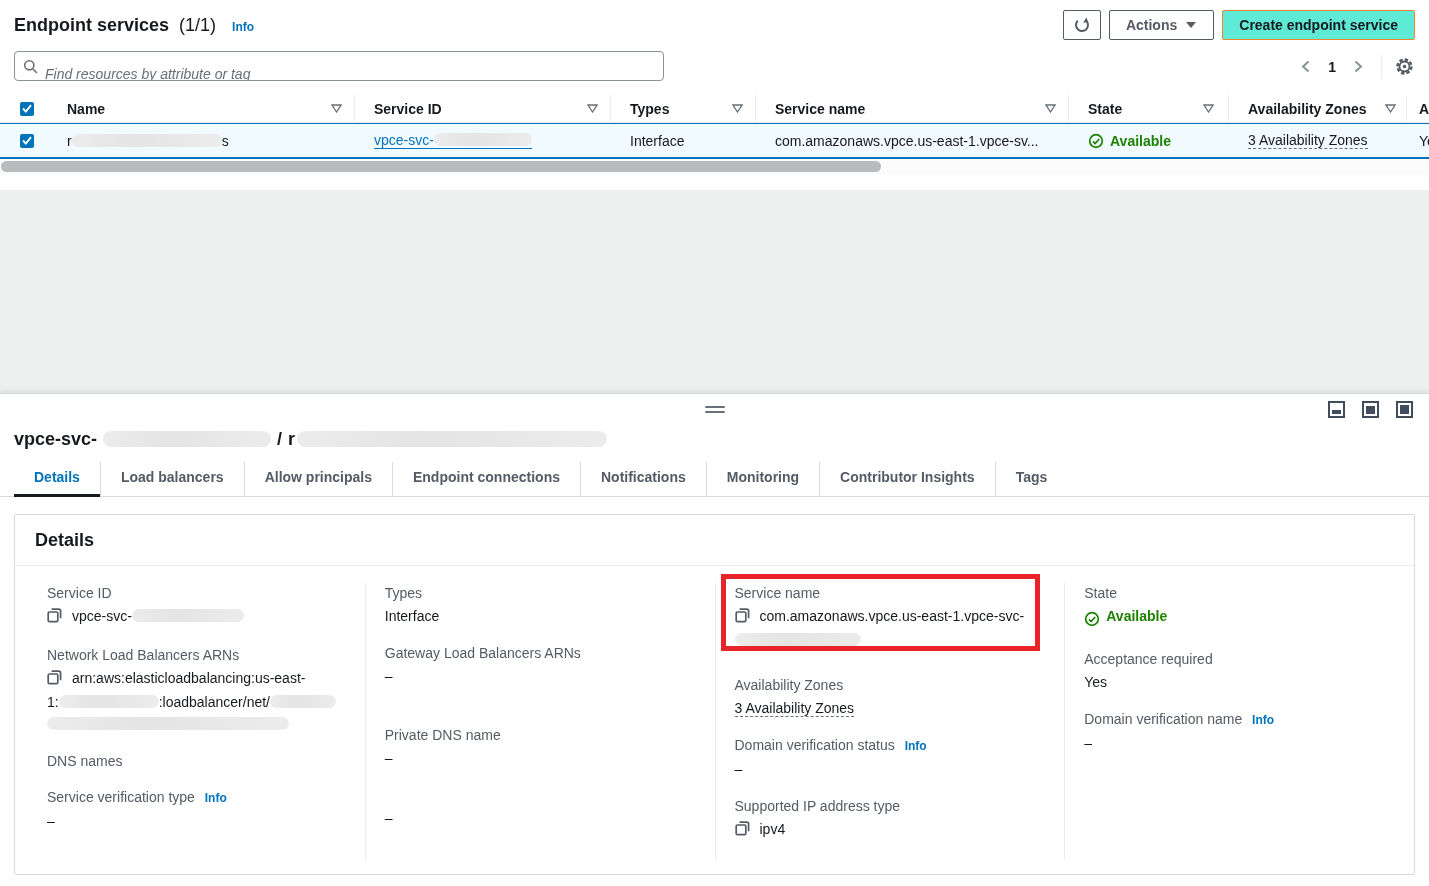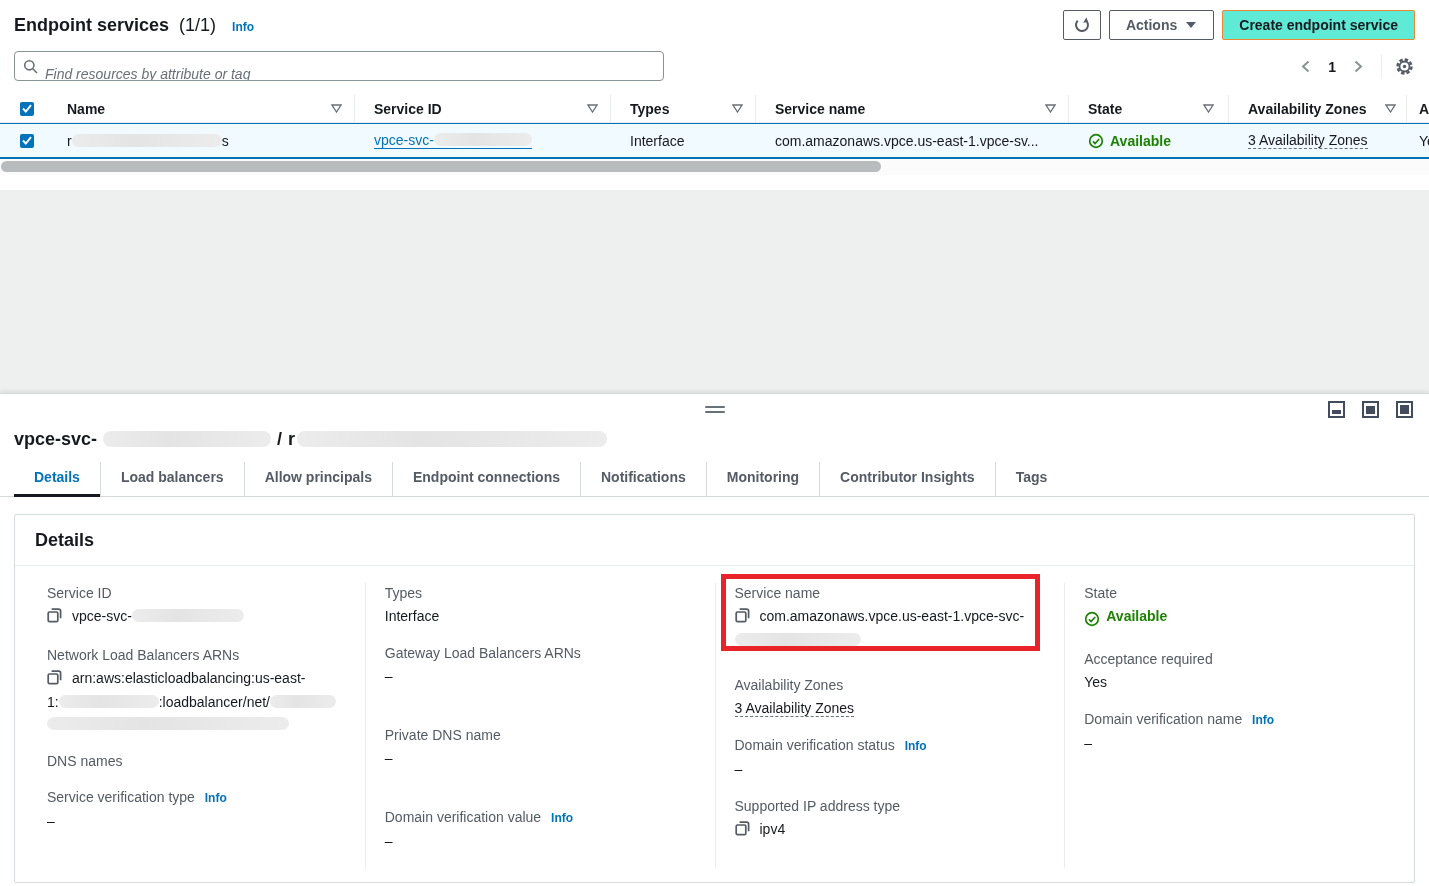--- a/index.html
+++ b/index.html
@@ -364,24 +364,20 @@
           </div>
           <div class="field" style="margin-bottom:38px;">
             <div class="field-label">Gateway Load Balancers ARNs</div>
             <div class="field-value">–</div>
           </div>
           <div class="field" style="margin-bottom:38px;">
             <div class="field-label">Private DNS name</div>
             <div class="field-value">–</div>
           </div>
           <div class="field">
-            <div class="field-label">
-              <span>Domain verification value</span>
-              <span class="info-link">Info</span>
-            </div>
             <div class="field-value">–</div>
           </div>
         </div>
 
         <div class="col">
           <div class="field" style="margin-bottom:24px;">
             <div class="highlight-box"></div>
             <div class="field-label">Service name</div>
             <div class="field-value">
               <span class="copy-icon">

